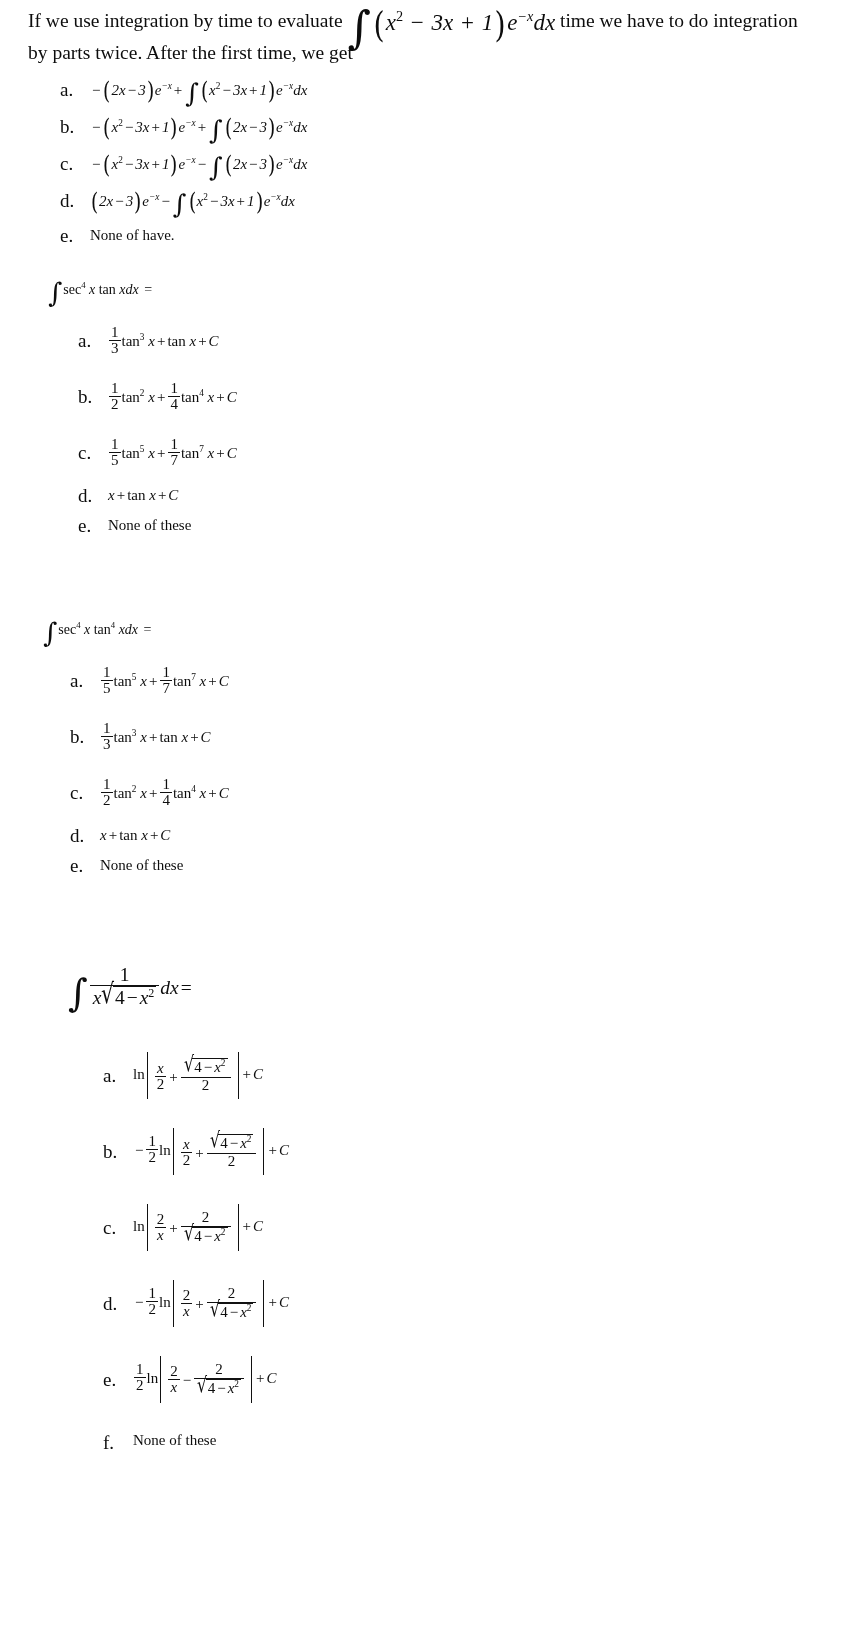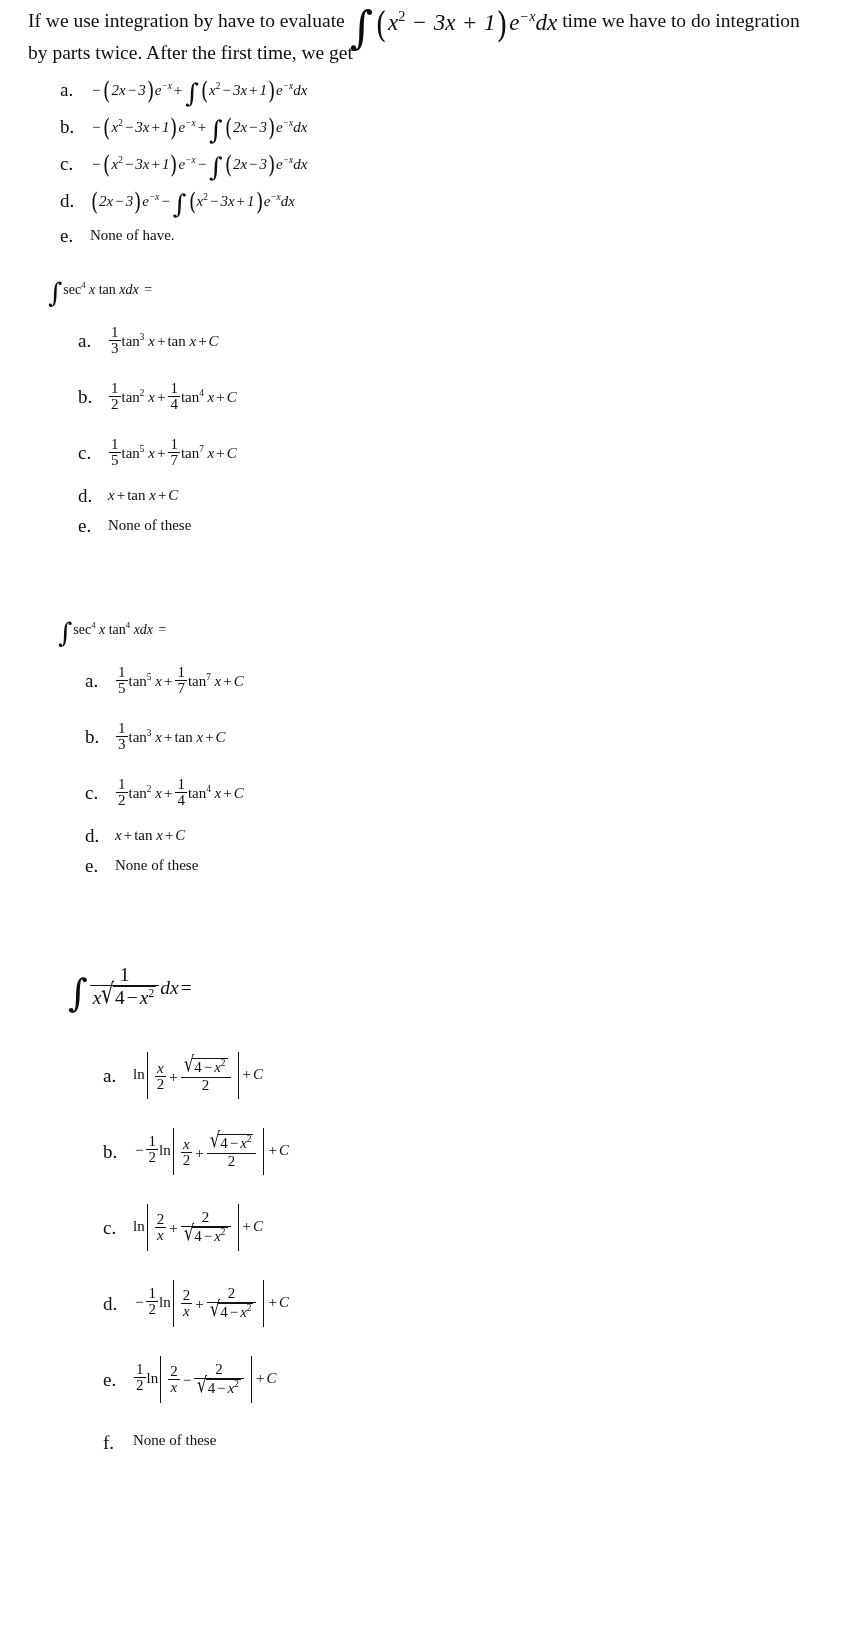--- a/index.html
+++ b/index.html
@@ -122,21 +122,21 @@
   .opt-body { font-size: 15px; }
 
   .q-stem { font-size: 14px; }
 </style>
 </head>
 <body>
 
 <div class="block" style="left:28px; top:6px; width:832px;">
 
   <div class="stem-text">
-    <span>If we use integration by have to evaluate</span>
+    <span>If we use integration by time to evaluate</span>
     <span class="math" style="font-size:23px;">
       <span class="intg">∫</span><span class="pren">(</span><span class="var"><i>x</i><sup class="e">2</sup> <span class="op rm">−</span> 3<i>x</i> <span class="op rm">+</span> 1</span><span class="pren">)</span><span class="var"><i>e</i><sup class="ei">−x</sup><i>dx</i></span>
     </span>
     <span>time we have to do integration</span>
     <br>
     <span>by parts twice. After the first time, we get</span>
   </div>
 
   <div style="margin-left:32px; margin-top:4px;">
 
@@ -213,21 +213,21 @@
     </div>
 
     <div class="opt-row" style="height:30px;">
       <span class="opt-letter">e.</span>
       <span class="opt-body">None of these</span>
     </div>
 
   </div>
 </div>
 
-<div class="block" style="left:58px; top:620px; width:800px;">
+<div class="block" style="left:43px; top:620px; width:800px;">
 
   <div class="q-stem math">
     <span class="intg">∫</span><span class="rm">sec</span><sup class="e">4</sup> <span class="var"><i>x</i></span> <span class="rm">tan</span><sup class="e">4</sup> <span class="var"><i>xdx</i></span> <span class="op">=</span>
   </div>
 
   <div style="margin-left:27px; margin-top:14px;">
 
     <div class="opt-row" style="height:56px;">
       <span class="opt-letter">a.</span>
       <span class="opt-body math">

